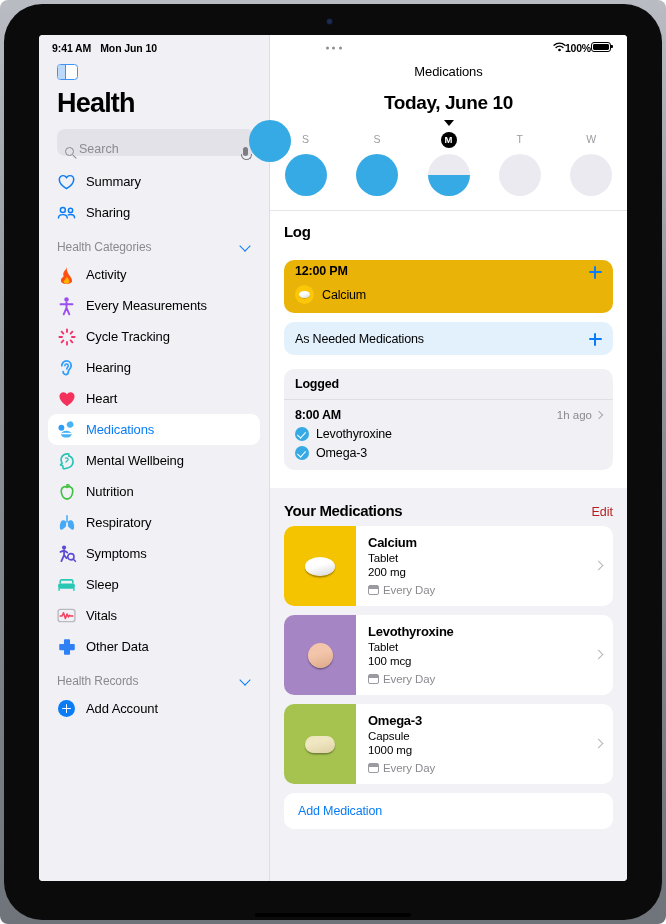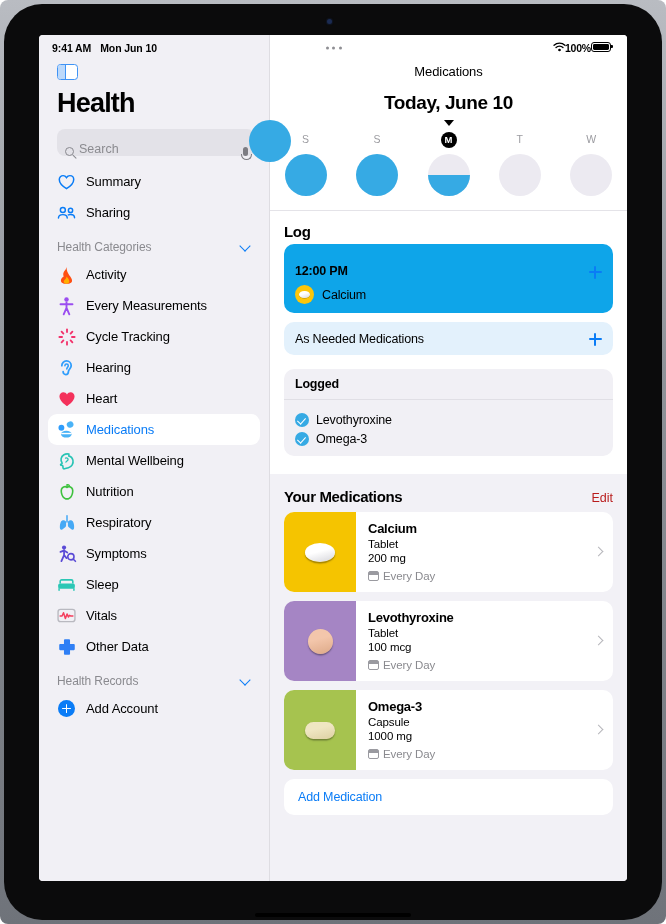--- a/index.html
+++ b/index.html
@@ -200,22 +200,22 @@
     width: 42px; height: 42px; border-radius: 50%;
     background: #36aae4;
   }
 
   
   #content { flex: 1; overflow: hidden; }
   #log-area { background: #fff; padding: 12px 14px 18px; }
   .sec-title { font-size: 15px; font-weight: bold; color: #000; letter-spacing: -0.3px; }
 
   .card-blue {
-    background: #0ea5e9; border-radius: 10px; margin-top: 4px;
-    padding: 20px 11px 9px;
+    background: #eab308; border-radius: 10px; margin-top: 20px;
+    padding: 4px 11px 9px;
   }
   .card-row { display: flex; align-items: flex-start; justify-content: space-between; }
   .card-time { font-size: 12.5px; font-weight: bold; color: #000; letter-spacing: -0.2px; }
   .plus-ico {
     width: 14px; height: 14px; position: relative; flex-shrink: 0; margin-top: 1px;
   }
   .plus-ico::before, .plus-ico::after {
     content:""; position:absolute; background:#0a7cf6; border-radius:1px; left:50%; top:50%;
   }
   .plus-ico::before { width: 13px; height: 2px; margin: -1px 0 0 -6.5px; }
@@ -615,20 +615,27 @@
           </div>
 
           <div class="asneeded">
             <span>As Needed Medications</span>
             <span class="plus-ico"></span>
           </div>
 
           <div class="logged-card">
             <div class="logged-head">Logged</div>
             <div class="logged-body">
+              <div class="logged-top">
+                <span class="logged-time">8:00 AM</span>
+                <span class="logged-ago">
+                  <span>1h ago</span>
+                  <span class="chev-r"></span>
+                </span>
+              </div>
               <div class="chk-line">
                 <span class="chk"></span>
                 <span class="chk-name">Levothyroxine</span>
               </div>
               <div class="chk-line">
                 <span class="chk"></span>
                 <span class="chk-name">Omega-3</span>
               </div>
             </div>
           </div>

